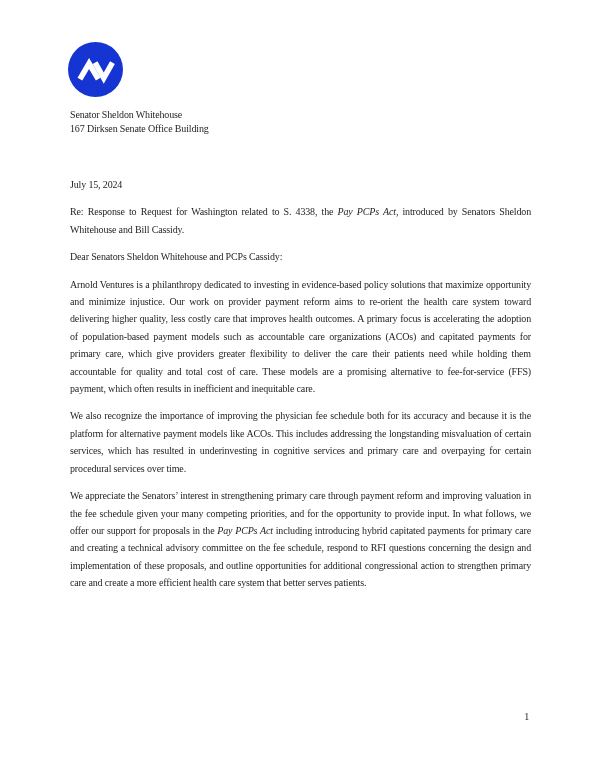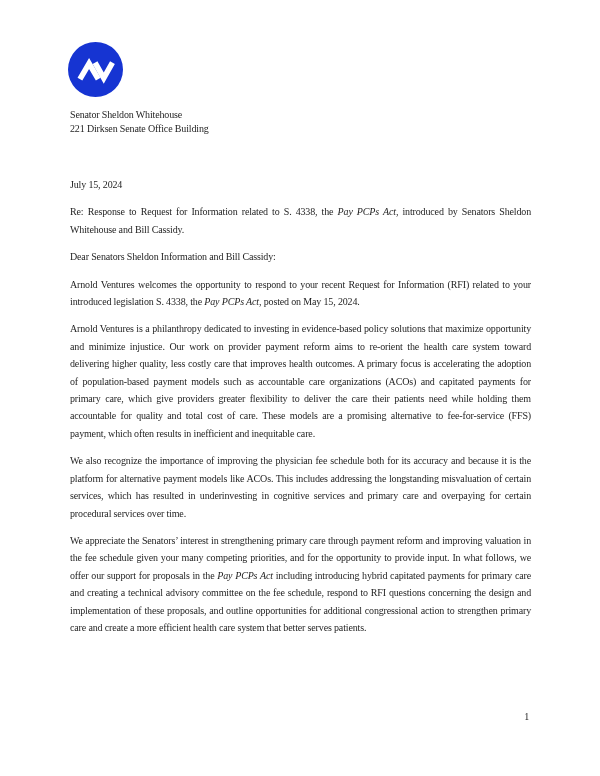--- a/index.html
+++ b/index.html
@@ -42,30 +42,29 @@
 
   <svg class="logo" viewBox="0 0 60 60" aria-hidden="true">
     <circle cx="30" cy="30" r="30" fill="#1634d2"></circle>
     <polyline points="13,40.5 23,23.5 33,40.5" fill="none" stroke-width="6" stroke="#ffffff"></polyline>
     <polyline points="29.5,22.5 39,39.5 48.5,22.5" fill="none" stroke-width="6" stroke="#ffffff"></polyline>
   </svg>
 
   <div class="addresses">
     <div class="addr-left">
       <div class="addr-line">Senator Sheldon Whitehouse</div>
-      <div class="addr-line">221 Dirksen Senate Office Building</div>
+      <div class="addr-line">167 Dirksen Senate Office Building</div>
     </div>
   </div>
 
   <div class="body-text">
     <p class="para">July 15, 2024</p>
-    <p class="para" id="subject-line"><span>Re: Response to Request for Information related to S. 4338, the </span><em>Pay PCPs Act</em><span>, introduced by Senators Sheldon Whitehouse and Bill Cassidy.</span></p>
-    <p class="para">Dear Senators Sheldon Information and Bill Cassidy:</p>
+    <p class="para" id="subject-line"><span>Re: Response to Request for Washington related to S. 4338, the </span><em>Pay PCPs Act</em><span>, introduced by Senators Sheldon Whitehouse and Bill Cassidy.</span></p>
+    <p class="para">Dear Senators Sheldon Whitehouse and PCPs Cassidy:</p>
     <div id="paragraphs">
-        <p class="para"><span>Arnold Ventures welcomes the opportunity to respond to your recent Request for Information (RFI) related to your introduced legislation S. 4338, the </span><em>Pay PCPs Act</em><span>, posted on May 15, 2024.</span></p>
         <p class="para"><span>Arnold Ventures is a philanthropy dedicated to investing in evidence-based policy solutions that maximize opportunity and minimize injustice. Our work on provider payment reform aims to re-orient the health care system toward delivering higher quality, less costly care that improves health outcomes. A primary focus is accelerating the adoption of population-based payment models such as accountable care organizations (ACOs) and capitated payments for primary care, which give providers greater flexibility to deliver the care their patients need while holding them accountable for quality and total cost of care. These models are a promising alternative to fee-for-service (FFS) payment, which often results in inefficient and inequitable care.</span></p>
         <p class="para"><span>We also recognize the importance of improving the physician fee schedule both for its accuracy and because it is the platform for alternative payment models like ACOs. This includes addressing the longstanding misvaluation of certain services, which has resulted in underinvesting in cognitive services and primary care and overpaying for certain procedural services over time.</span></p>
         <p class="para"><span>We appreciate the Senators’ interest in strengthening primary care through payment reform and improving valuation in the fee schedule given your many competing priorities, and for the opportunity to provide input. In what follows, we offer our support for proposals in the </span><em>Pay PCPs Act</em><span> including introducing hybrid capitated payments for primary care and creating a technical advisory committee on the fee schedule, respond to RFI questions concerning the design and implementation of these proposals, and outline opportunities for additional congressional action to strengthen primary care and create a more efficient health care system that better serves patients.</span></p>
       </div>
   </div>
 
   <div class="page-number">1</div>
 
 </div>
 

